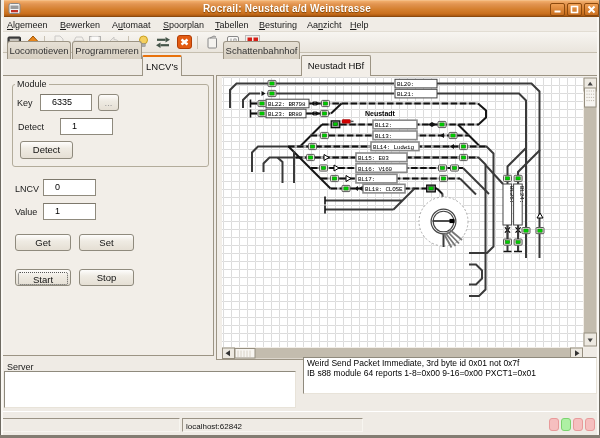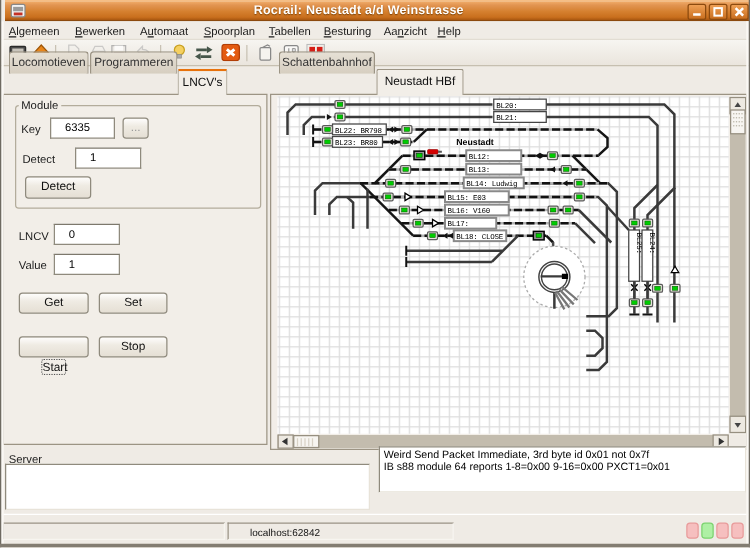--- a/index.html
+++ b/index.html
@@ -18,21 +18,21 @@
 .nbody{position:absolute;border:1px solid #9C9484;background:#F2EEE8}
 
 .lbl{position:absolute;font-size:9px;color:#1a1a1a}
 .field{position:absolute;background:#fff;border:1px solid #8F8A7D;border-top-color:#7d786c;font-size:9px;color:#000;padding-left:11px}
 .btn{position:absolute;background:linear-gradient(#FEFDFC,#EFEBE3 40%,#E5DFD4);border:1px solid #8F8A7D;border-radius:3px;font-size:9.5px;color:#111;text-align:center}
 .gbox{position:absolute;border:1px solid #B3AC9B;border-radius:3px}
 .glab{position:absolute;font-size:9px;color:#1a1a1a;background:#F2EEE8;padding:0 2px}
 .sunk{position:absolute;background:#fff;border:1px solid #8F8A7D;border-bottom-color:#E8E3D9;border-right-color:#E8E3D9}
 
 #sbar{left:0;top:411px;width:600px;height:27px;background:#EFEBE5;border-top:1px solid #fff}
-.scell{position:absolute;top:6px;height:14px;border:1px solid #9A9385;border-bottom-color:#F7F5F0;border-right-color:#F7F5F0;font-size:8px;color:#111;line-height:16px;padding-left:17px}
+.scell{position:absolute;top:6px;height:14px;border:1px solid #9A9385;border-bottom-color:#F7F5F0;border-right-color:#F7F5F0;font-size:8px;color:#111;line-height:16px;padding-left:3px}
 .light{position:absolute;top:6px;width:10px;height:13px;border-radius:3px}
 </style></head>
 <body>
 <div class="abs" style="left:0;top:0;width:1px;height:438px;background:#6E6A61;z-index:50"></div>
 <div class="abs" style="left:1px;top:17px;width:2px;height:421px;background:#FAF8F4;z-index:49"></div>
 <div class="abs" style="left:599px;top:0;width:1px;height:438px;background:#6E6A61;z-index:50"></div>
 <div class="abs" style="left:597px;top:17px;width:2px;height:421px;background:#FAF8F4;z-index:49"></div>
 <div class="abs" style="left:0;top:435px;width:600px;height:3px;background:#837D72;z-index:50"></div>
 <div class="abs" id="titlebar">
  <svg class="abs" style="left:4px;top:1px" width="13" height="13">
@@ -136,21 +136,21 @@
 <div class="lbl" style="left:18px;top:122px">Detect</div>
 <div class="field" style="left:60px;top:118px;width:53px;height:17px;line-height:15px">1</div>
 <div class="btn" style="left:20px;top:141px;width:53px;height:18px;line-height:16px">Detect</div>
 <div class="lbl" style="left:15px;top:184px">LNCV</div>
 <div class="field" style="left:43px;top:179px;width:53px;height:17px;line-height:15px">0</div>
 <div class="lbl" style="left:15px;top:207px">Value</div>
 <div class="field" style="left:43px;top:203px;width:53px;height:17px;line-height:15px">1</div>
 <div class="btn" style="left:15px;top:234px;width:56px;height:17px;line-height:15px">Get</div>
 <div class="btn" style="left:79px;top:234px;width:55px;height:17px;line-height:15px">Set</div>
 <div class="btn" style="left:15px;top:269px;width:56px;height:17px;line-height:14px">
-    <span style="display:block;border:1px dotted #555;border-radius:2px;margin:17px;height:13px">Start</span>
+    <span style="display:block;border:1px dotted #555;border-radius:2px;margin:2px;height:13px">Start</span>
   </div>
 <div class="btn" style="left:79px;top:269px;width:55px;height:17px;line-height:15px">Stop</div>
 
 <div class="tab" style="left:223px;width:77px;line-height:18px">Schattenbahnhof</div>
 <div class="tabact" style="left:301px;width:70px;line-height:19px;border-top:1px solid #9C9484">Neustadt HBf</div>
 <div class="nbody" style="left:216px;top:75px;width:382px;height:285px"></div>
 <svg class="abs" style="left:217px;top:76px" width="380" height="284" viewBox="217 76 380 284" id="plan">
 <defs>
 <pattern id="grid" width="8" height="8" patternUnits="userSpaceOnUse" x="223" y="77">
 <path d="M8 .5H.5V8" fill="none" stroke="#DCDCDC" stroke-width="1"></path>

